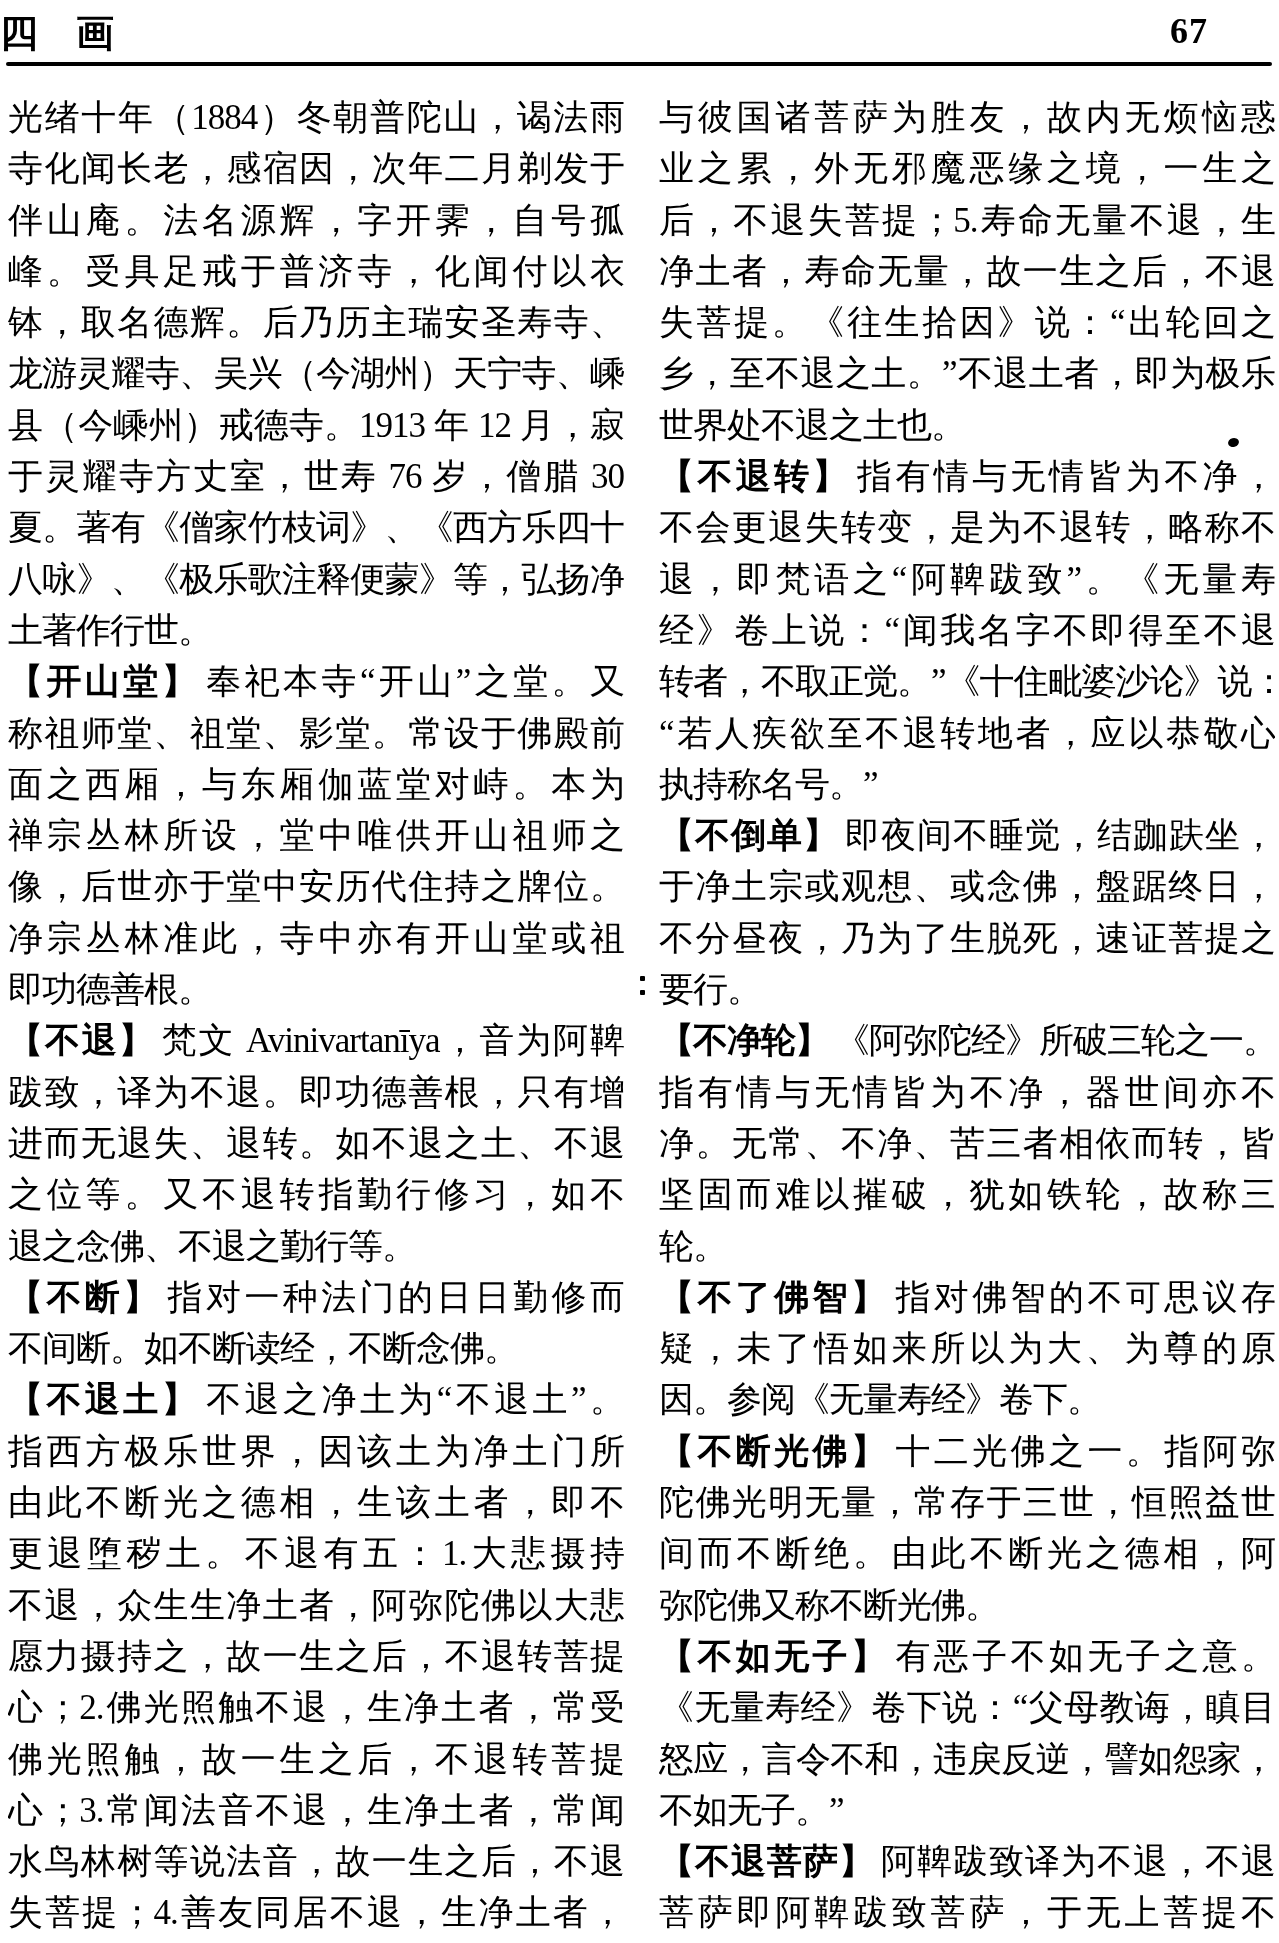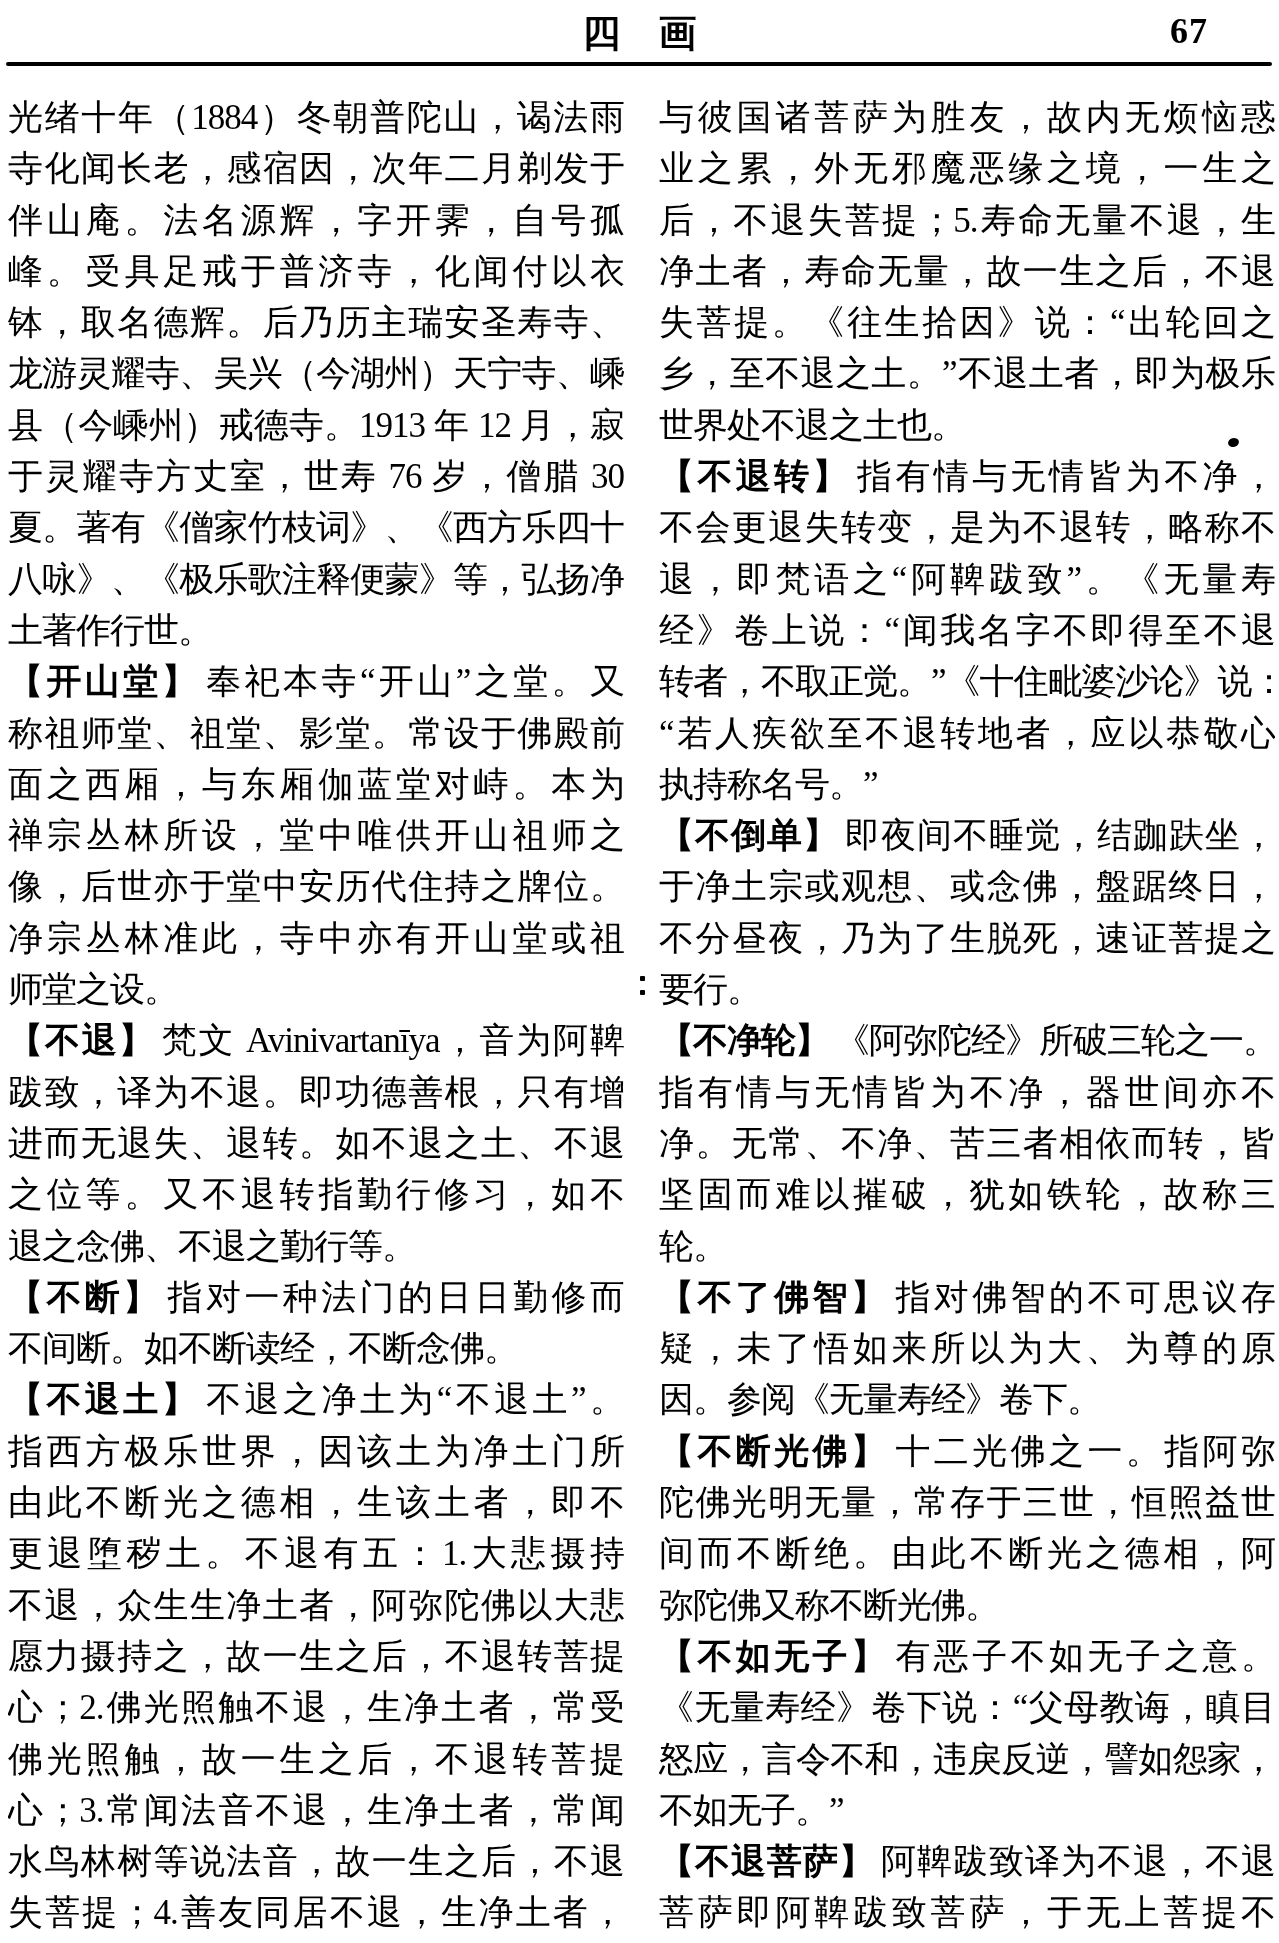--- a/index.html
+++ b/index.html
@@ -7,21 +7,21 @@
     position:relative;
     width:1279px;height:1943px;
     margin:0 auto;
     background:#ffffff;
     color:#000;
     font-family:"Liberation Serif","DejaVu Serif",serif;
     overflow:hidden;
   }
   .section-title{
     position:absolute;top:8px;left:0;width:100%;
-    text-align:center;
+    text-align:left;
     font-size:38px;font-weight:700;
   }
   .page-number{
     position:absolute;top:10px;left:1170px;
     font-size:36px;font-weight:700;
     letter-spacing:1px;
   }
   .rule{
     position:absolute;top:62px;left:6px;
     width:1266px;height:4px;background:#000;
@@ -79,21 +79,21 @@
     <div class="ln"><span class="tx">于灵耀寺方丈室，世寿 76 岁，僧腊 30</span></div>
     <div class="ln"><span class="tx">夏。著有《僧家竹枝词》、《西方乐四十</span></div>
     <div class="ln"><span class="tx">八咏》、《极乐歌注释便蒙》等，弘扬净</span></div>
     <div class="ln end"><span class="tx">土著作行世。</span></div>
     <div class="ln"><span class="hw">【开山堂】</span><span class="tx">奉祀本寺“开山”之堂。又</span></div>
     <div class="ln"><span class="tx">称祖师堂、祖堂、影堂。常设于佛殿前</span></div>
     <div class="ln"><span class="tx">面之西厢，与东厢伽蓝堂对峙。本为</span></div>
     <div class="ln"><span class="tx">禅宗丛林所设，堂中唯供开山祖师之</span></div>
     <div class="ln"><span class="tx">像，后世亦于堂中安历代住持之牌位。</span></div>
     <div class="ln"><span class="tx">净宗丛林准此，寺中亦有开山堂或祖</span></div>
-    <div class="ln end"><span class="tx">师堂之设。</span></div>
+    <div class="ln end"><span class="tx">即功德善根。</span></div>
     <div class="ln"><span class="hw">【不退】</span><span class="tx">梵文 Avinivartanīya，音为阿鞞</span></div>
     <div class="ln"><span class="tx">跋致，译为不退。即功德善根，只有增</span></div>
     <div class="ln"><span class="tx">进而无退失、退转。如不退之土、不退</span></div>
     <div class="ln"><span class="tx">之位等。又不退转指勤行修习，如不</span></div>
     <div class="ln end"><span class="tx">退之念佛、不退之勤行等。</span></div>
     <div class="ln"><span class="hw">【不断】</span><span class="tx">指对一种法门的日日勤修而</span></div>
     <div class="ln end"><span class="tx">不间断。如不断读经，不断念佛。</span></div>
     <div class="ln"><span class="hw">【不退土】</span><span class="tx">不退之净土为“不退土”。</span></div>
     <div class="ln"><span class="tx">指西方极乐世界，因该土为净土门所</span></div>
     <div class="ln"><span class="tx">由此不断光之德相，生该土者，即不</span></div>

